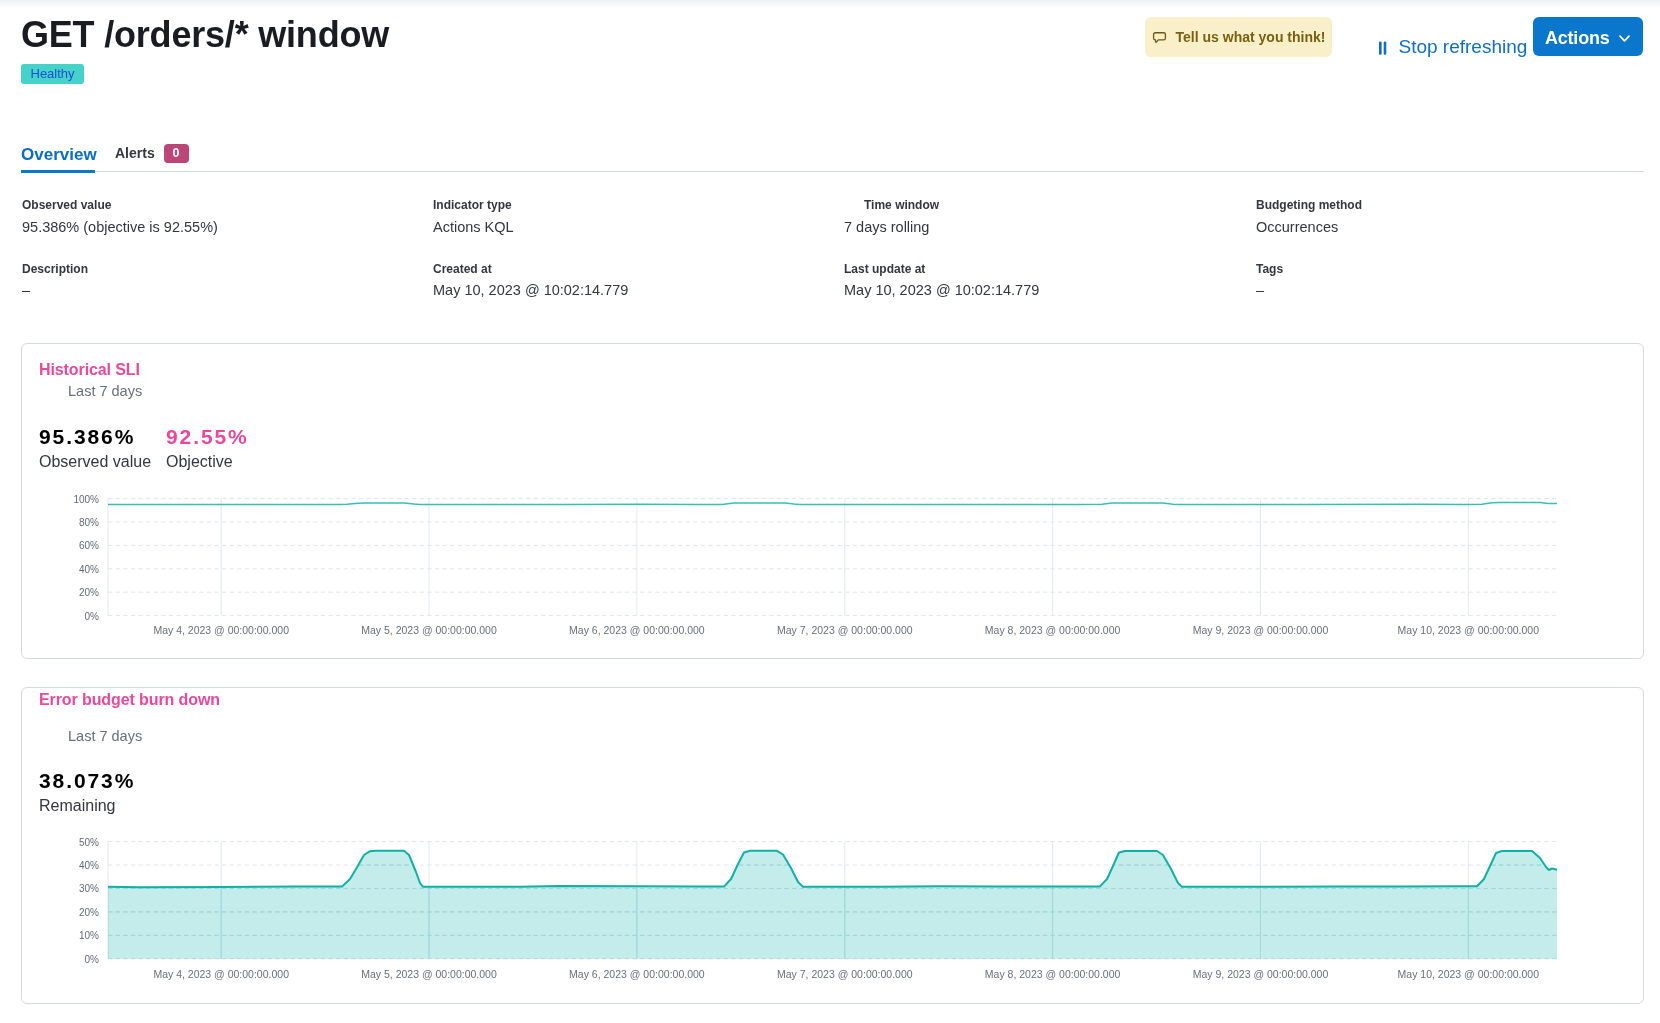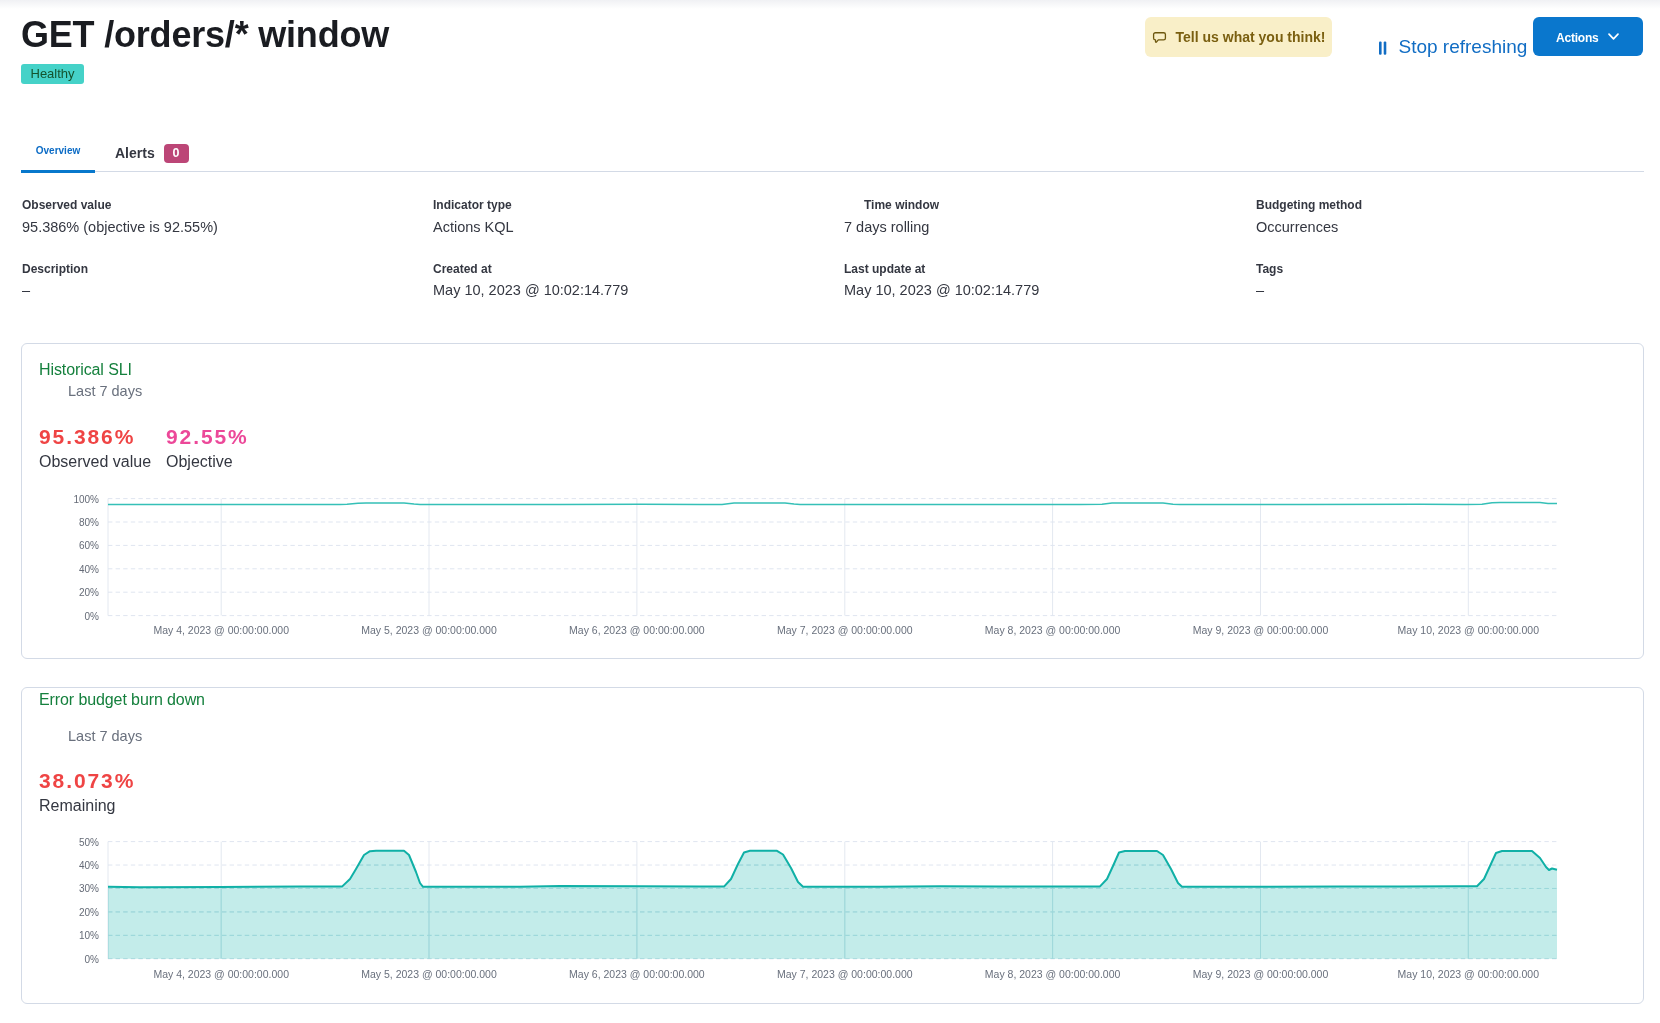--- a/index.html
+++ b/index.html
@@ -4,47 +4,47 @@
 <style>
   html,body{margin:0;padding:0;background:#fff;}
   body{width:1660px;height:1023px;position:relative;overflow:hidden;
        font-family:"Liberation Sans",sans-serif;color:#343741;
        -webkit-font-smoothing:antialiased;}
   .abs{position:absolute;}
   .topshadow{left:0;top:0;width:1660px;height:9px;
     background:linear-gradient(to bottom,#f0f1f4,rgba(255,255,255,0));}
   .title{left:21px;top:13px;font-size:36px;font-weight:bold;color:#1a1c21;
     letter-spacing:-0.2px;line-height:44px;}
-  .badge-healthy{left:21px;top:64px;height:20px;background:#45d2c8;color:#14532d;
+  .badge-healthy{left:21px;top:64px;height:20px;background:#45d2c8;color:#1d4ed8;
     border-radius:3px;font-size:13px;font-weight:normal;line-height:20px;padding:0 9.5px;}
   
   .btn-feedback{left:1145px;top:17px;width:187px;height:40px;background:#f9efc8;
     border-radius:6px;color:#7a5f10;font-size:14px;font-weight:bold;line-height:40px;
     text-align:center;}
   .stopref{left:1375.5px;top:27px;height:40px;line-height:40px;color:#116dc4;font-size:19px;}
   .btn-actions{left:1532.5px;top:17px;width:110.5px;height:39px;background:#0a77cd;
-    border-radius:6px;color:#fff;font-size:12px;font-weight:bold;letter-spacing:-0.2px;line-height:42px;
+    border-radius:6px;color:#fff;font-size:18px;font-weight:bold;letter-spacing:-0.2px;line-height:42px;
     text-align:center;}
   
   .tabline{left:21px;top:171px;width:1623px;height:1px;background:#d3dae6;}
   .tab-overview{left:21px;top:145px;width:74px;text-align:center;color:#0b6bc5;
-    font-size:10px;font-weight:bold;}
+    font-size:17px;font-weight:bold;}
   .tab-sel{left:21px;top:170px;width:74px;height:2.5px;background:#0778cc;}
   .tab-alerts{left:115px;top:145px;font-size:14px;font-weight:bold;color:#343741;}
   .badge-0{left:163.5px;top:144px;width:25px;height:19px;background:#bc4677;border-radius:4px;
     color:#fff;font-size:12.5px;font-weight:bold;text-align:center;line-height:19px;}
   
   .lbl{font-size:12px;font-weight:bold;color:#343741;line-height:13px;}
   .val{font-size:14.5px;color:#343741;line-height:15px;}
   
   .panel{background:#fff;border:1px solid #d3dae6;border-radius:6px;}
-  .ptitle{font-size:16px;font-weight:normal;color:#15803d;line-height:17px;letter-spacing:-0.1px;text-align:center;}
+  .ptitle{font-size:16px;font-weight:bold;color:#ec4899;line-height:17px;letter-spacing:-0.1px;text-align:center;}
   .psub{font-size:14.5px;color:#69707d;line-height:15px;margin-left:29px;}
   .bignum{font-size:21px;font-weight:bold;line-height:26px;letter-spacing:1.9px;color:#ec4899;}
-  .teal{color:#ef4444;}
+  .teal{color:#000000;}
   .numlbl{font-size:16px;color:#343741;line-height:17px;}
   svg text{font-family:"Liberation Sans",sans-serif;}
   .axlab{font-size:10px;fill:#646a76;}
   .datelab{font-size:10.5px;fill:#69707d;}
 </style>
 </head>
 <body>
 <div class="abs topshadow"></div>
 <div class="abs title">GET /orders/* window</div>
 <div class="abs badge-healthy">Healthy</div>

